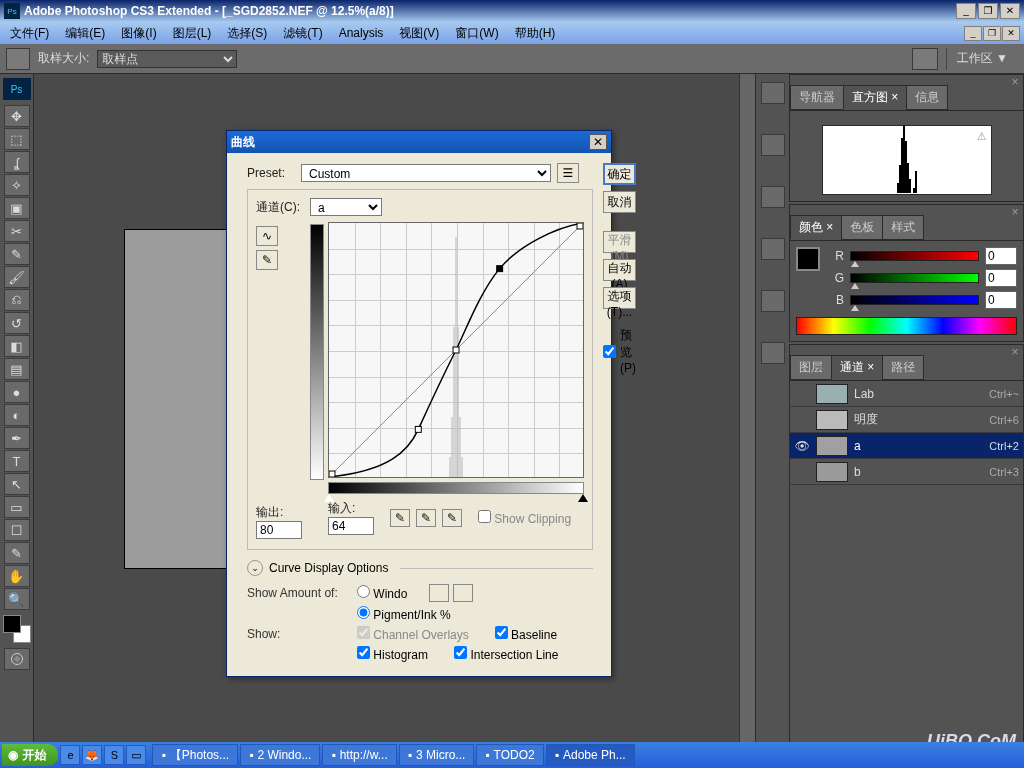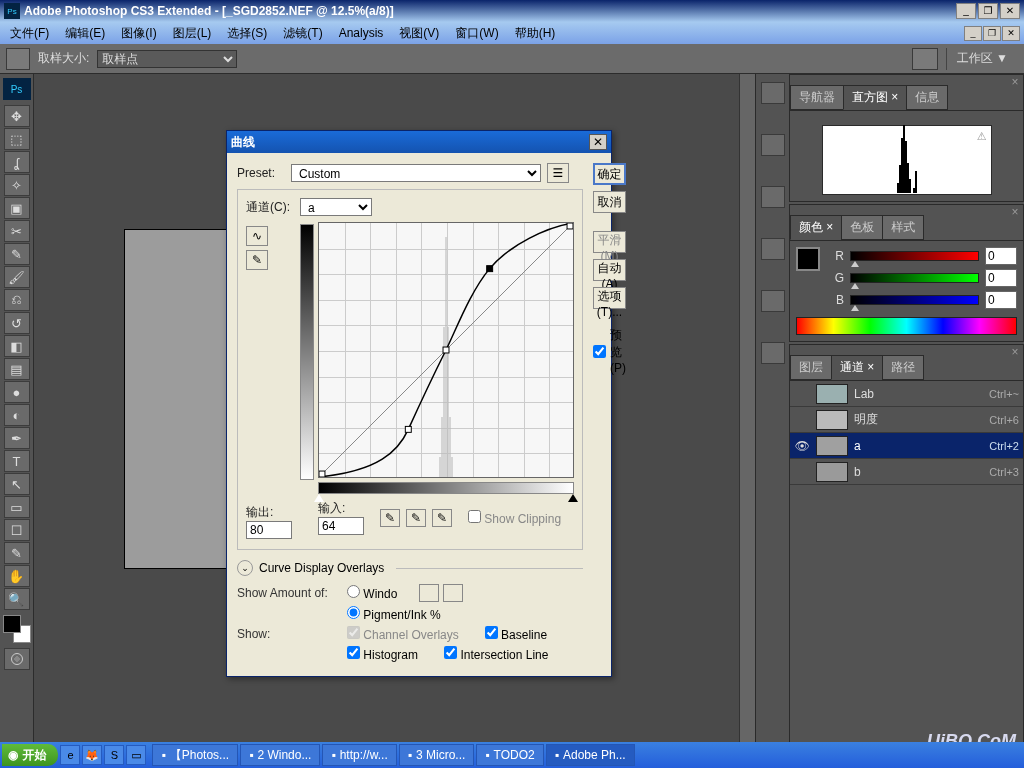--- a/index.html
+++ b/index.html
@@ -87,21 +87,21 @@
 .chanrow .nm { flex: 1; }
 .chanrow .sc { width: 50px; text-align: right; color: #aaa; font-size: 11px; }
 .chanrow.sel { background: #0A246A; color: #fff; }
 .chanrow.sel .sc { color: #cde; }
 
 
 .dialog { position: absolute; left: 226px; top: 130px; width: 386px; background: #ece9d8; border: 1px solid #0A246A; box-shadow: 2px 2px 6px rgba(0,0,0,0.4); }
 .dialog .dtitle { height: 22px; background: linear-gradient(#1a6bd8, #1453b0); color: #fff; display: flex; align-items: center; padding: 0 4px; }
 .dialog .dtitle .t { flex: 1; font-weight: bold; }
 .dialog .dtitle button { width: 18px; height: 16px; background: #d4d0c8; border: 1px solid #555; cursor: pointer; }
-.dialog .body { padding: 10px; display: flex; gap: 10px; }
+.dialog .body { padding: 10px; display: flex; gap: 10px; margin-left: 10px; }
 .dialog .left { flex: 1; }
 .dialog .right { width: 68px; display: flex; flex-direction: column; gap: 6px; }
 .dialog .right button { height: 22px; background: #ece9d8; border: 1px solid #888; cursor: pointer; font-size:12px; }
 .dialog .right button.primary { font-weight: normal; border:2px solid #4a78c8; }
 .dialog .right label { display: flex; align-items: center; gap: 4px; }
 .row { display: flex; align-items: center; gap: 6px; margin-bottom: 6px; }
 .row .l { width: 48px; color: #222; }
 .row select, .row input[type=text] { border: 1px solid #7a7a7a; background: #fff; padding: 1px 3px; height: 18px; }
 .presetsel { width: 250px; }
 .chansel { width: 72px; }
@@ -445,21 +445,21 @@
                 <span class="ed">✎</span>
               </div>
               <label style="margin-left:10px; color:#888;"><input type="checkbox" style=""> <span>Show Clipping</span></label>
             </div>
           </div>
         </div>
       </div>
 
       <div class="collapse-hdr">
         <span class="chev">⌄</span>
-        <span>Curve Display Overlays</span>
+        <span>Curve Display Options</span>
         <span style="flex:1; border-top:1px solid #bbb; margin-left:6px;"></span>
       </div>
       <div class="showopts">
         <div class="orow">
           <span class="olbl">Show Amount of:</span>
           <label><input type="radio" name="amt" style=""> <span>Windo</span></label>
           <div class="gridbtns">
             <span class="gb"></span>
             <span class="gb"></span>
           </div>

